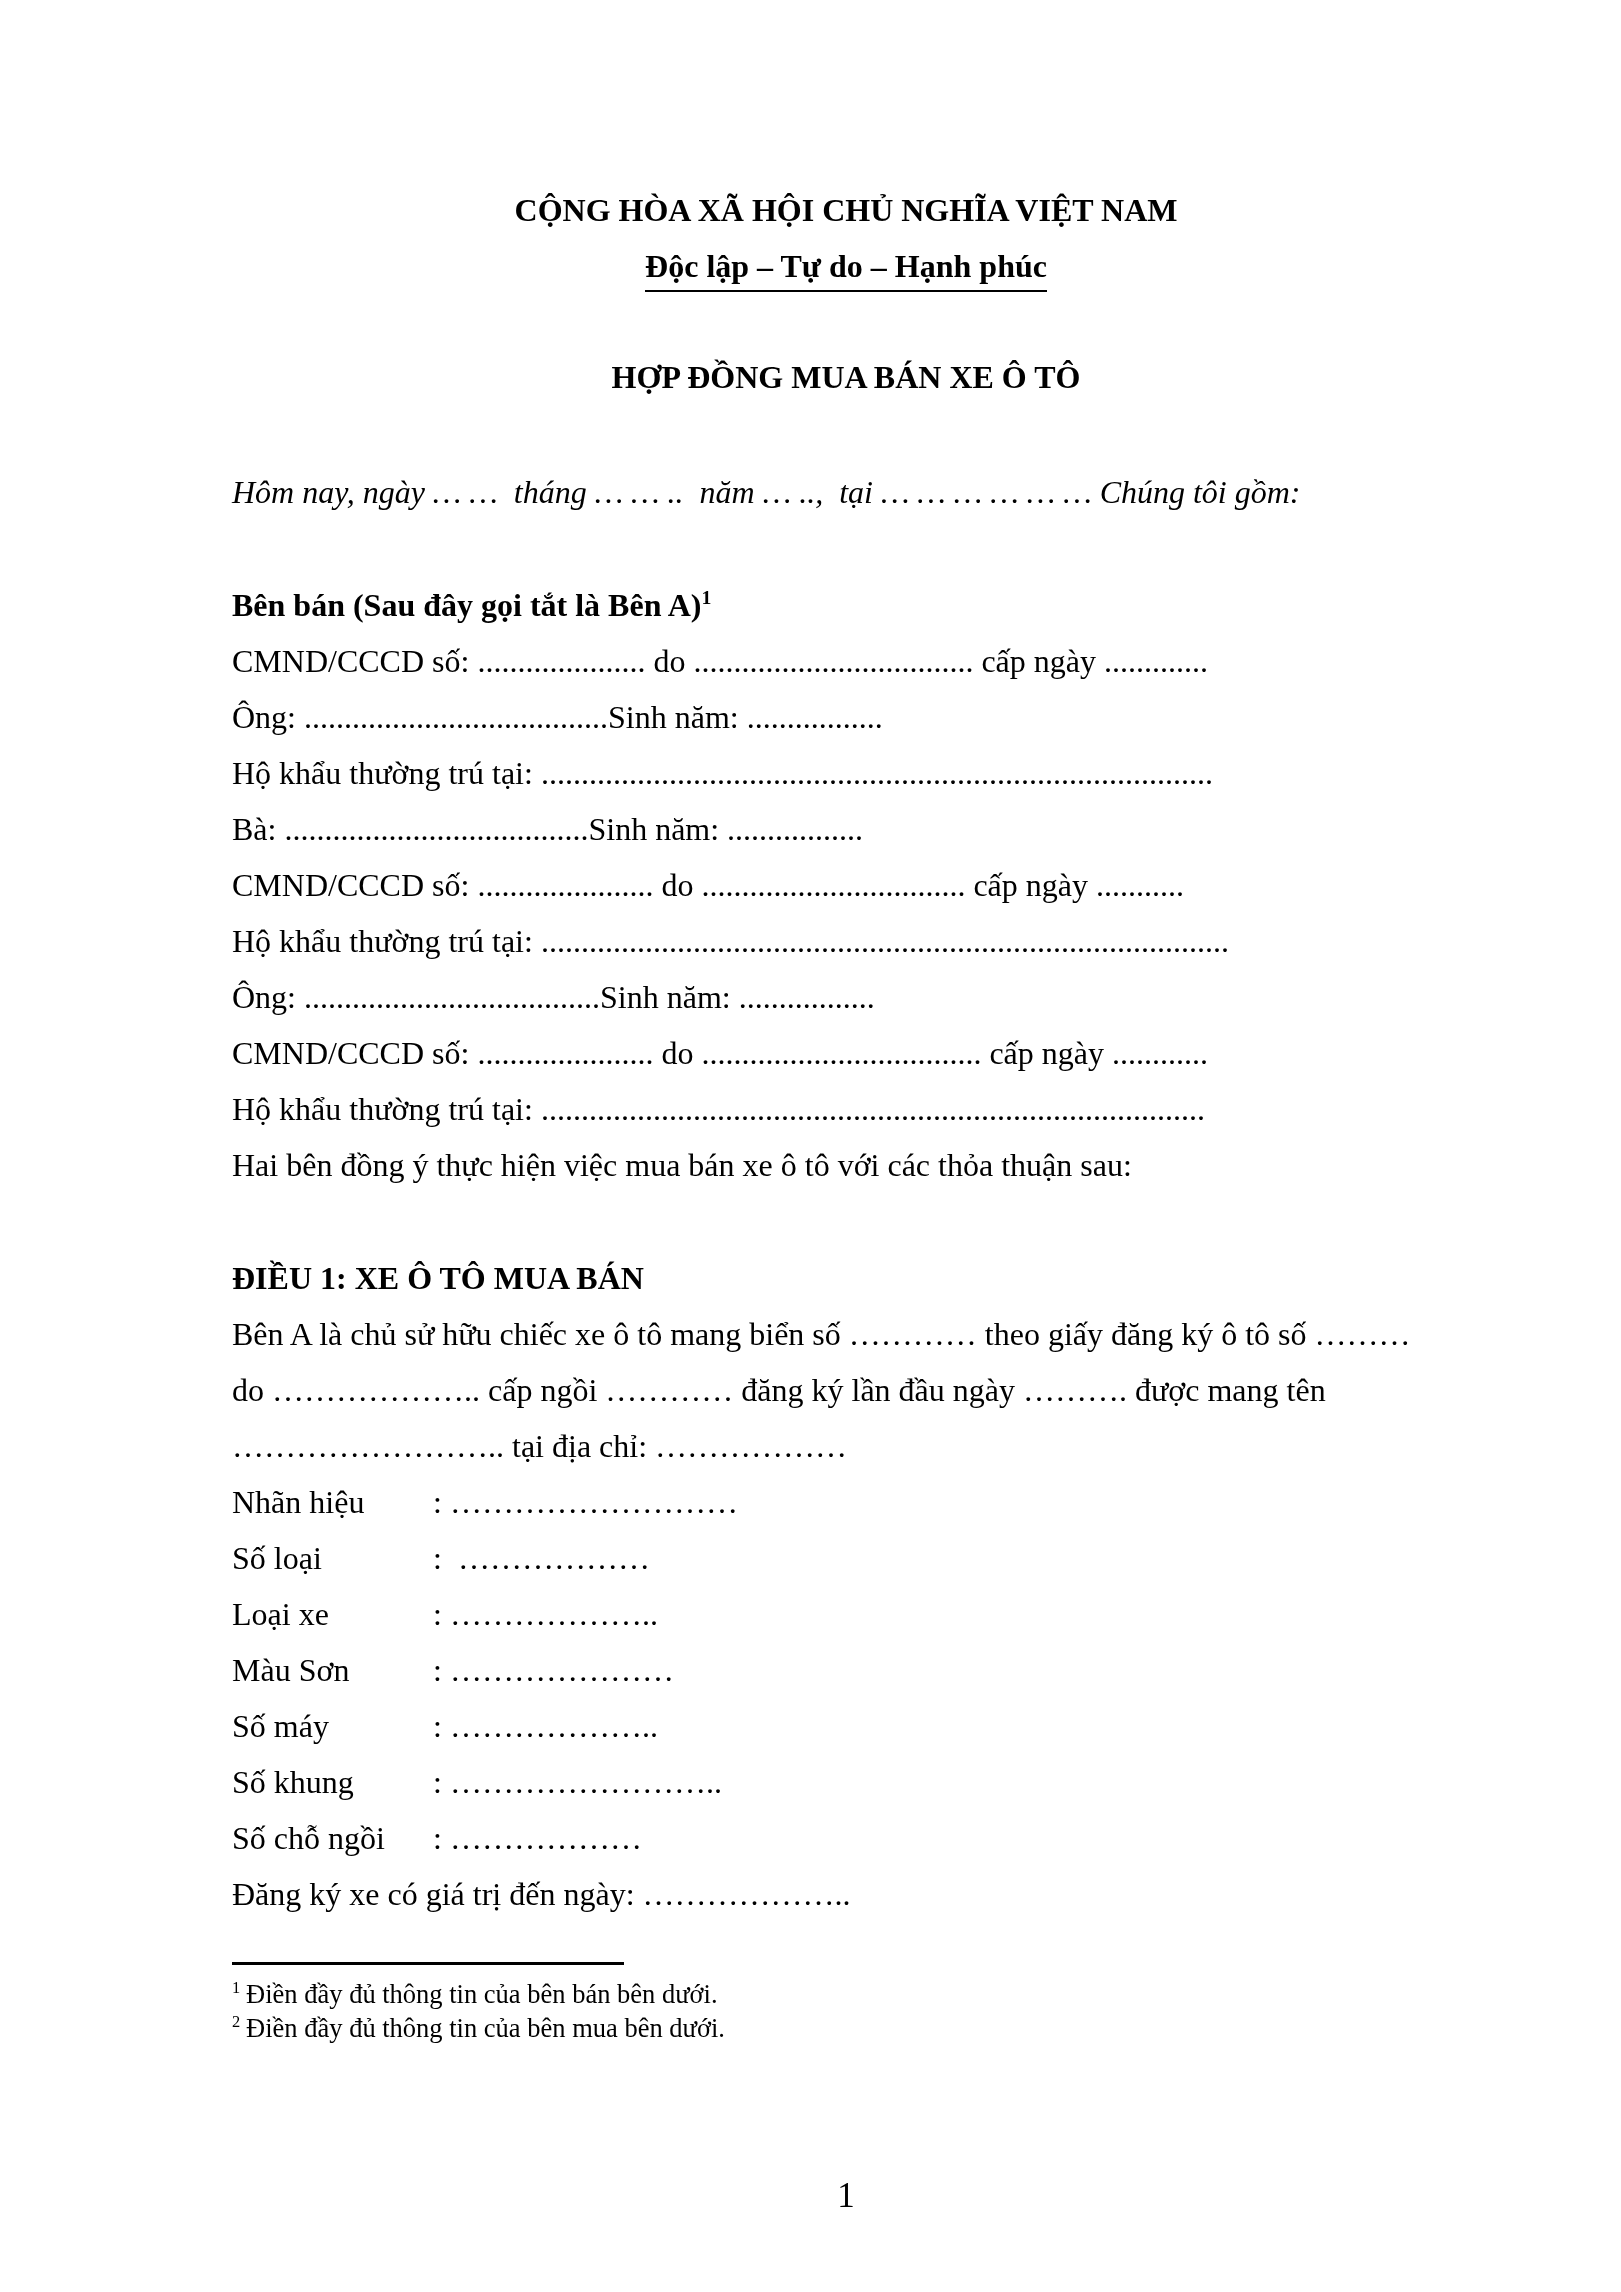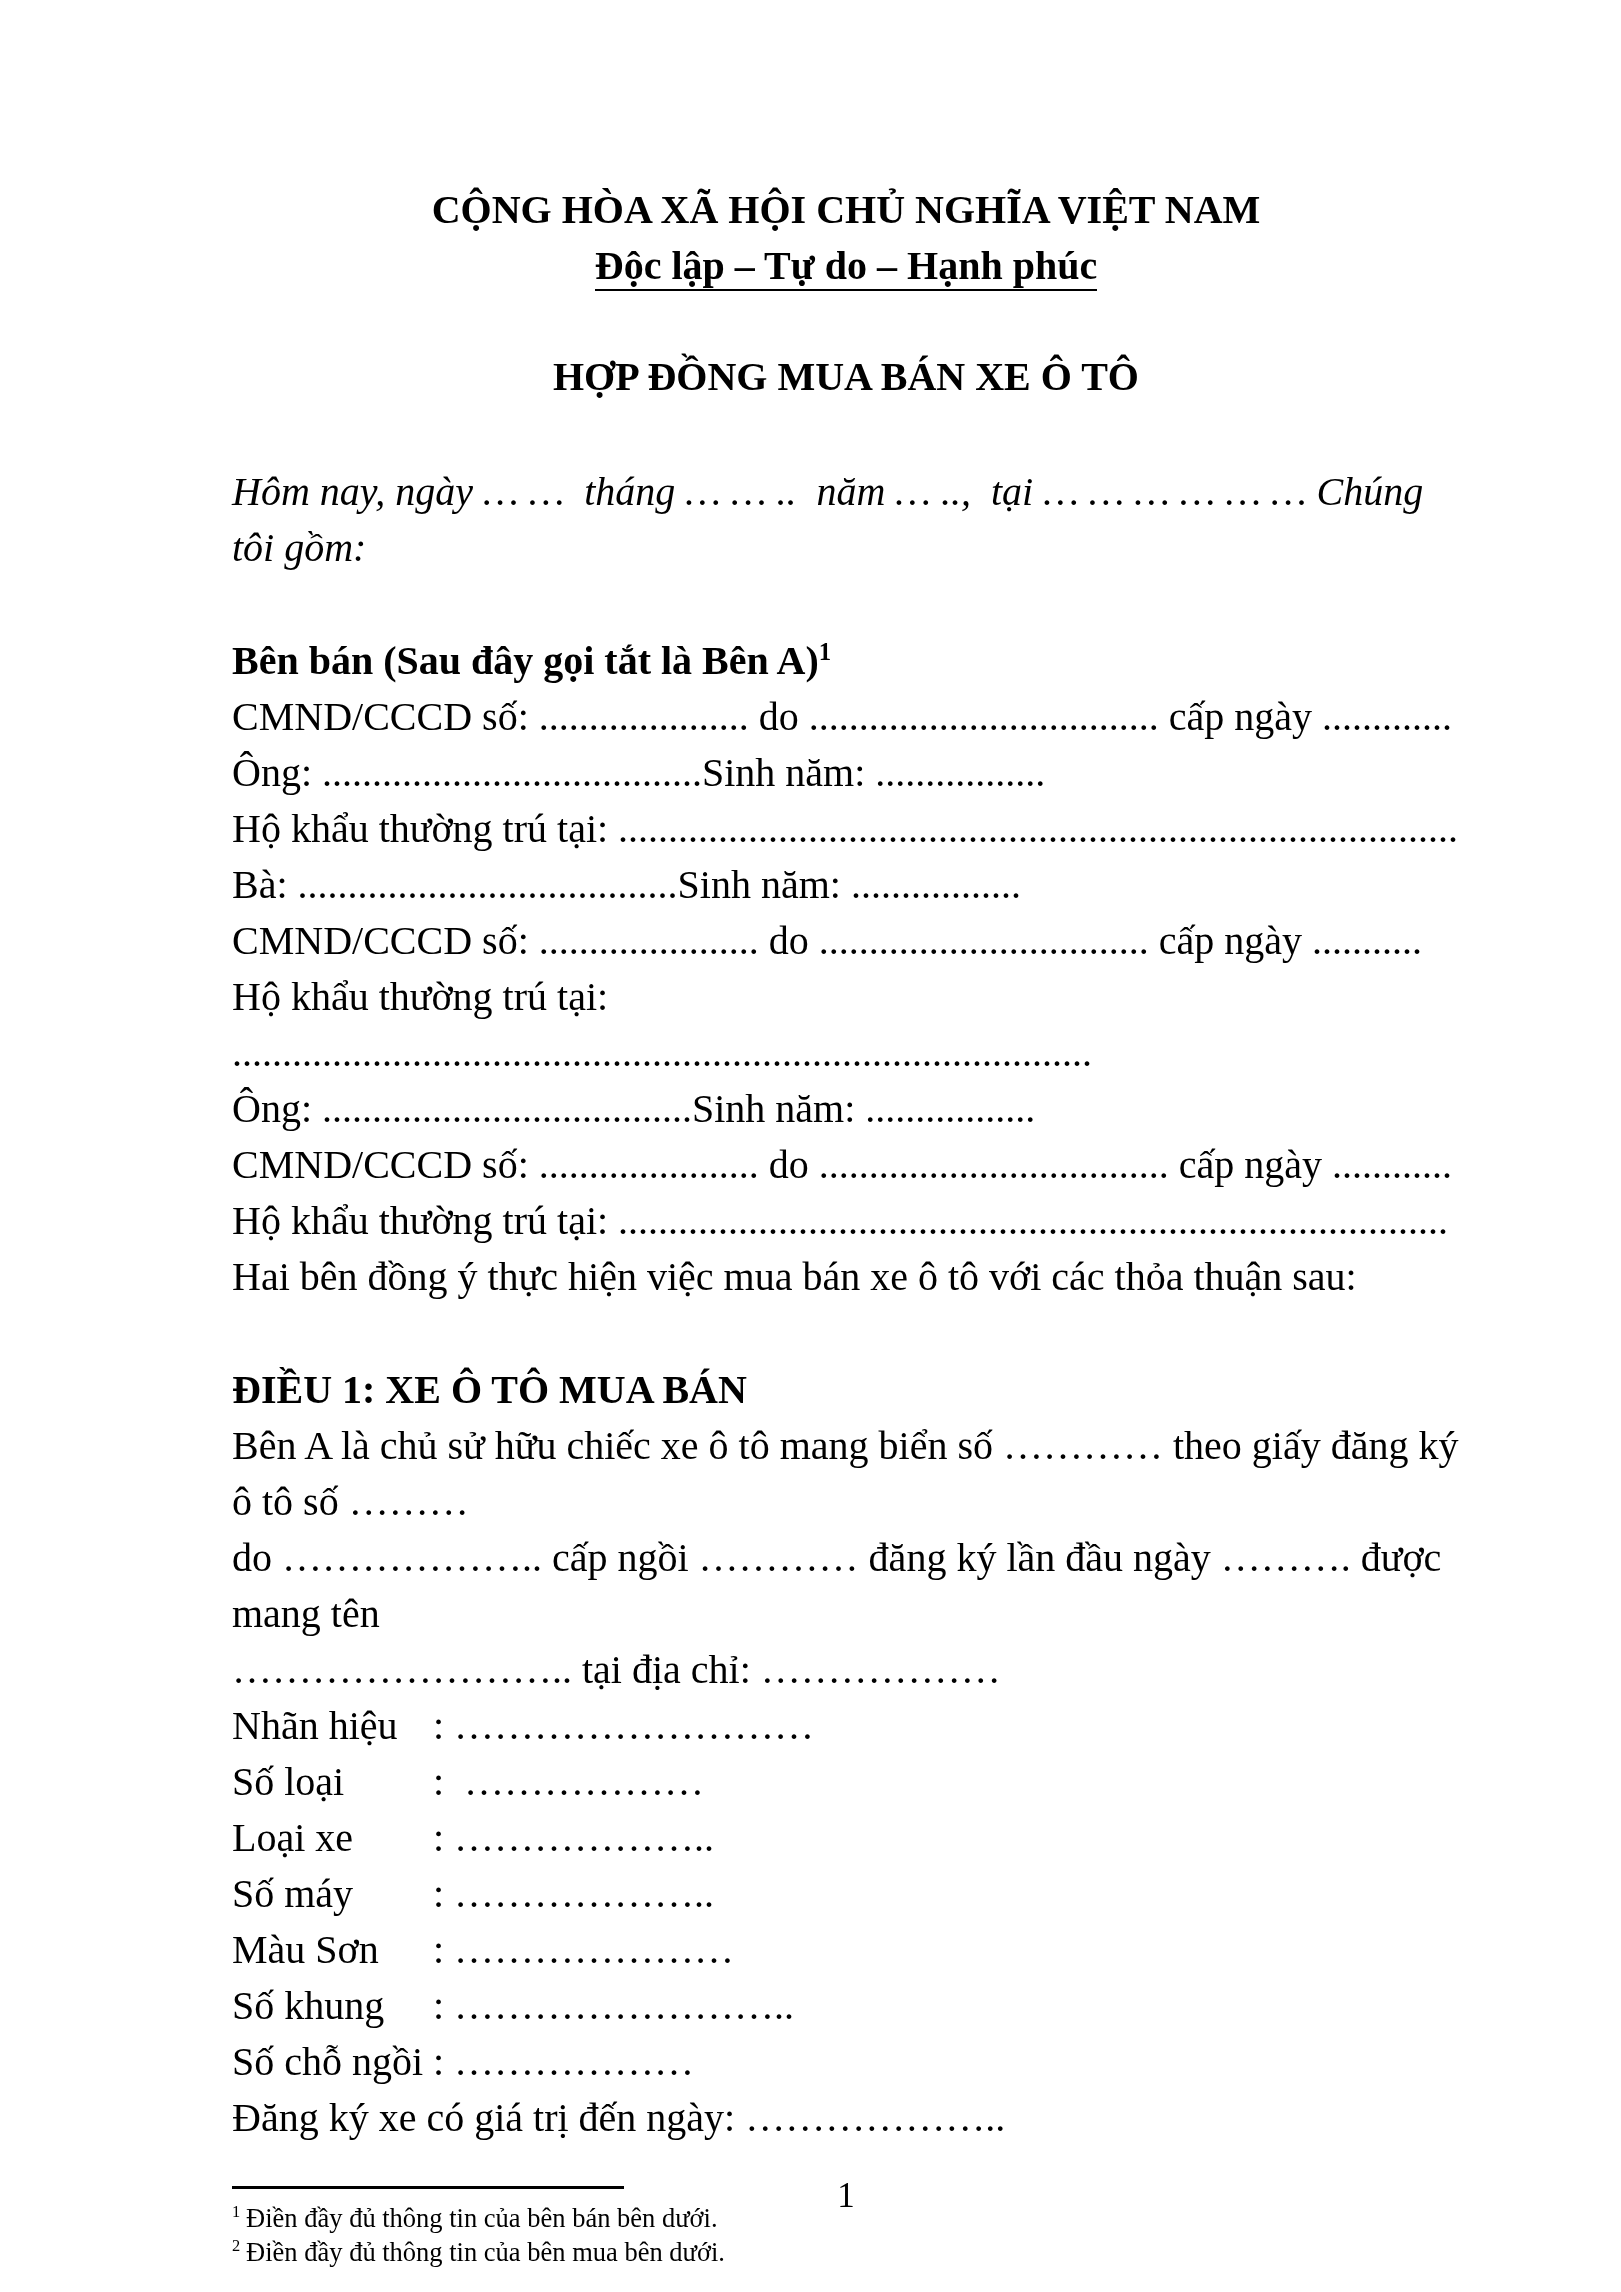--- a/index.html
+++ b/index.html
@@ -12,21 +12,21 @@
     overflow:hidden;
     margin:0 auto;
   }
   .content {
     padding:182px 161px 0 232px;
   }
   .line {
     line-height:56px;
     min-height:56px;
     white-space:pre-wrap;
-    font-size:40px;
+    font-size:32px;
   }
   .center { text-align:center; }
   .bold   { font-weight:bold; }
   .italic { font-style:italic; }
   .underline-span {
     display:inline-block;
     border-bottom:2.9px solid #000;
     padding-bottom:0;
     line-height:47px;
   }
@@ -103,22 +103,22 @@
 
     <div class="line bold">ĐIỀU 1: XE Ô TÔ MUA BÁN</div>
 
     <div class="line">Bên A là chủ sử hữu chiếc xe ô tô mang biển số ………… theo giấy đăng ký ô tô số ………</div>
     <div class="line">do ……………….. cấp ngồi ………… đăng ký lần đầu ngày ………. được mang tên</div>
     <div class="line">…………………….. tại địa chỉ: ………………</div>
 
     <div class="line"><span class="spec-label">Nhãn hiệu</span><span>: ………………………</span></div>
     <div class="line"><span class="spec-label">Số loại</span><span>:  ………………</span></div>
     <div class="line"><span class="spec-label">Loại xe</span><span>: ………………..</span></div>
+    <div class="line"><span class="spec-label">Màu Sơn</span><span>: …………………</span></div>
     <div class="line"><span class="spec-label">Số máy</span><span>: ………………..</span></div>
-    <div class="line"><span class="spec-label">Màu Sơn</span><span>: …………………</span></div>
     <div class="line"><span class="spec-label">Số khung</span><span>: ……………………..</span></div>
     <div class="line"><span class="spec-label">Số chỗ ngồi</span><span>: ………………</span></div>
 
     <div class="line">Đăng ký xe có giá trị đến ngày: ………………..</div>
 
     <div class="footnote-block">
       <div class="fn-separator"></div>
       <div class="fn-line"><sup class="fnref">1</sup><span class="fn-text">Điền đầy đủ thông tin của bên bán bên dưới.</span></div>
       <div class="fn-line"><sup class="fnref">2</sup><span class="fn-text">Điền đầy đủ thông tin của bên mua bên dưới.</span></div>
     </div>

